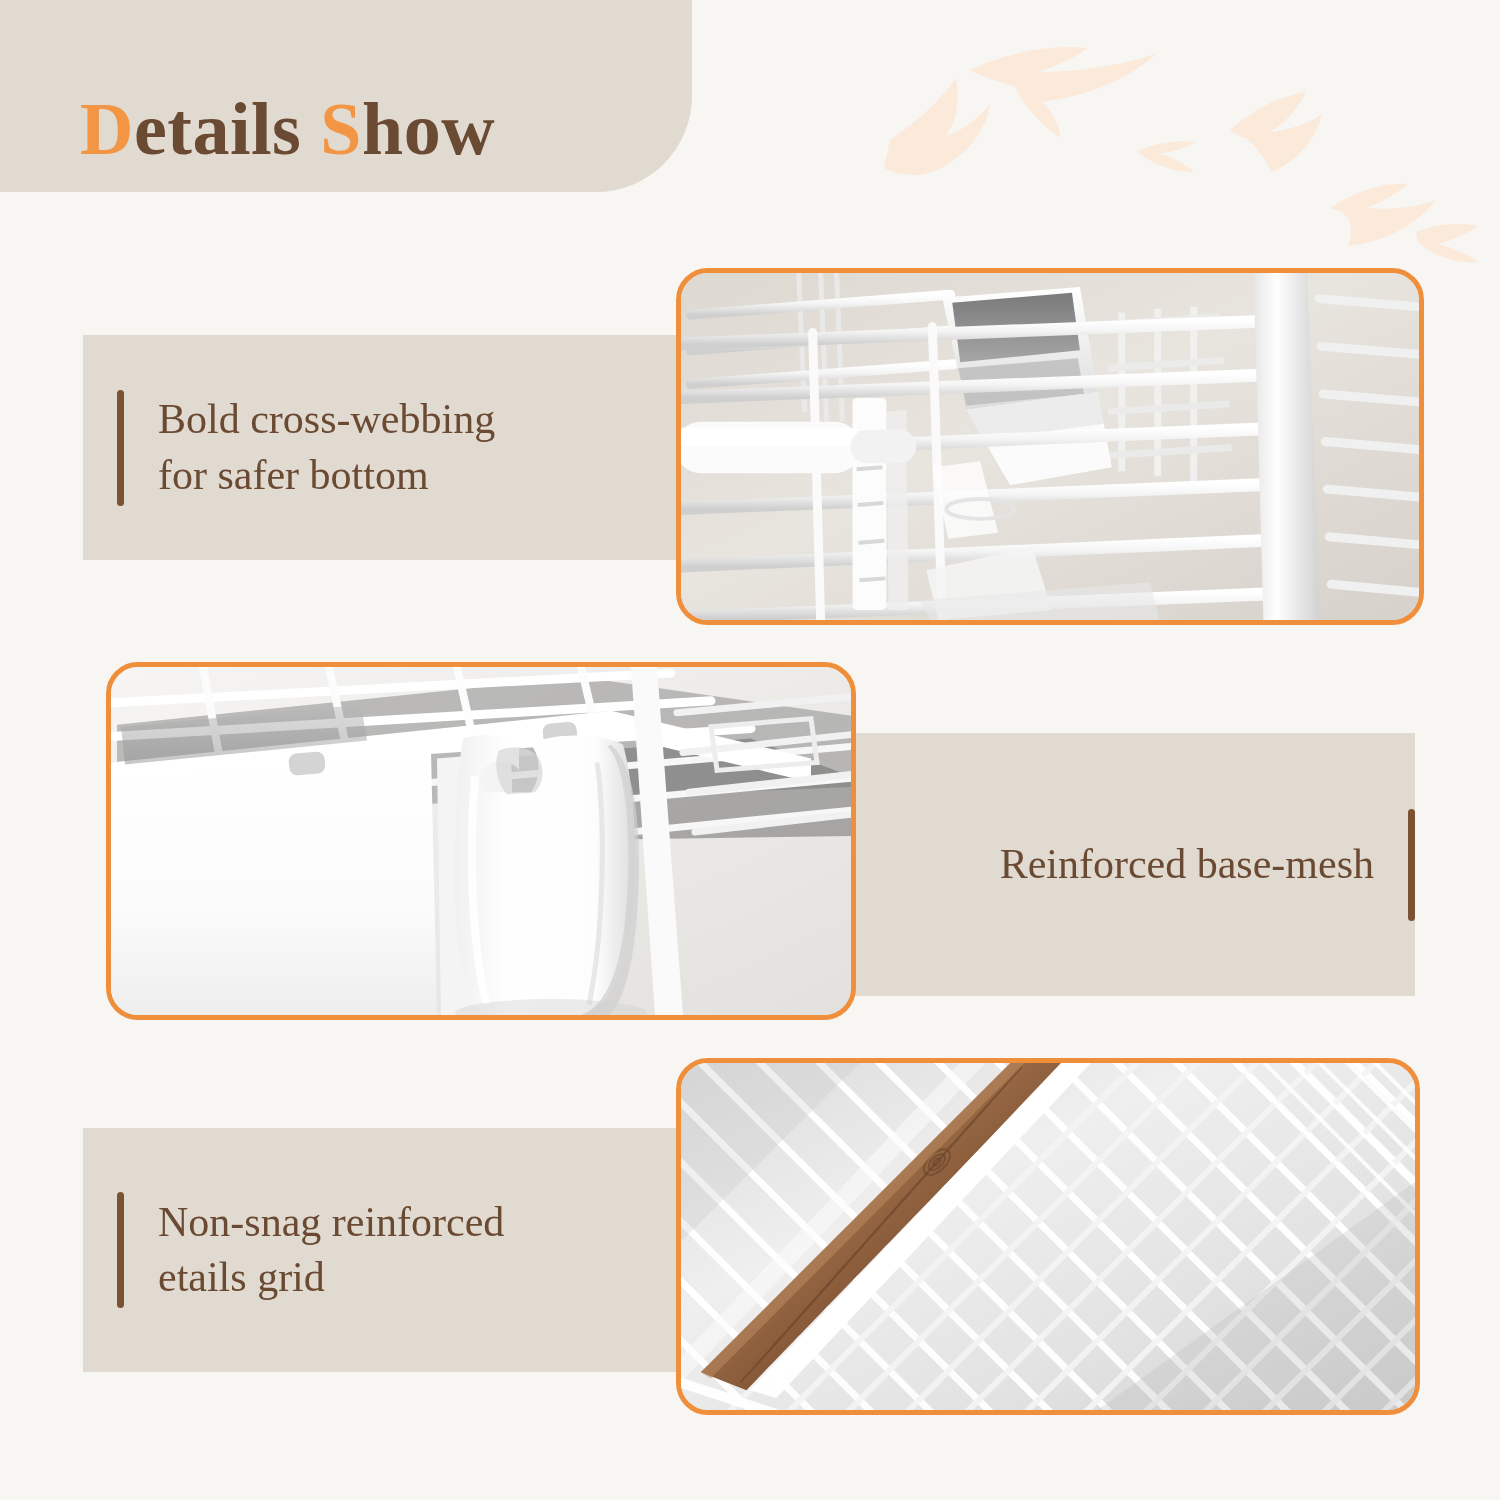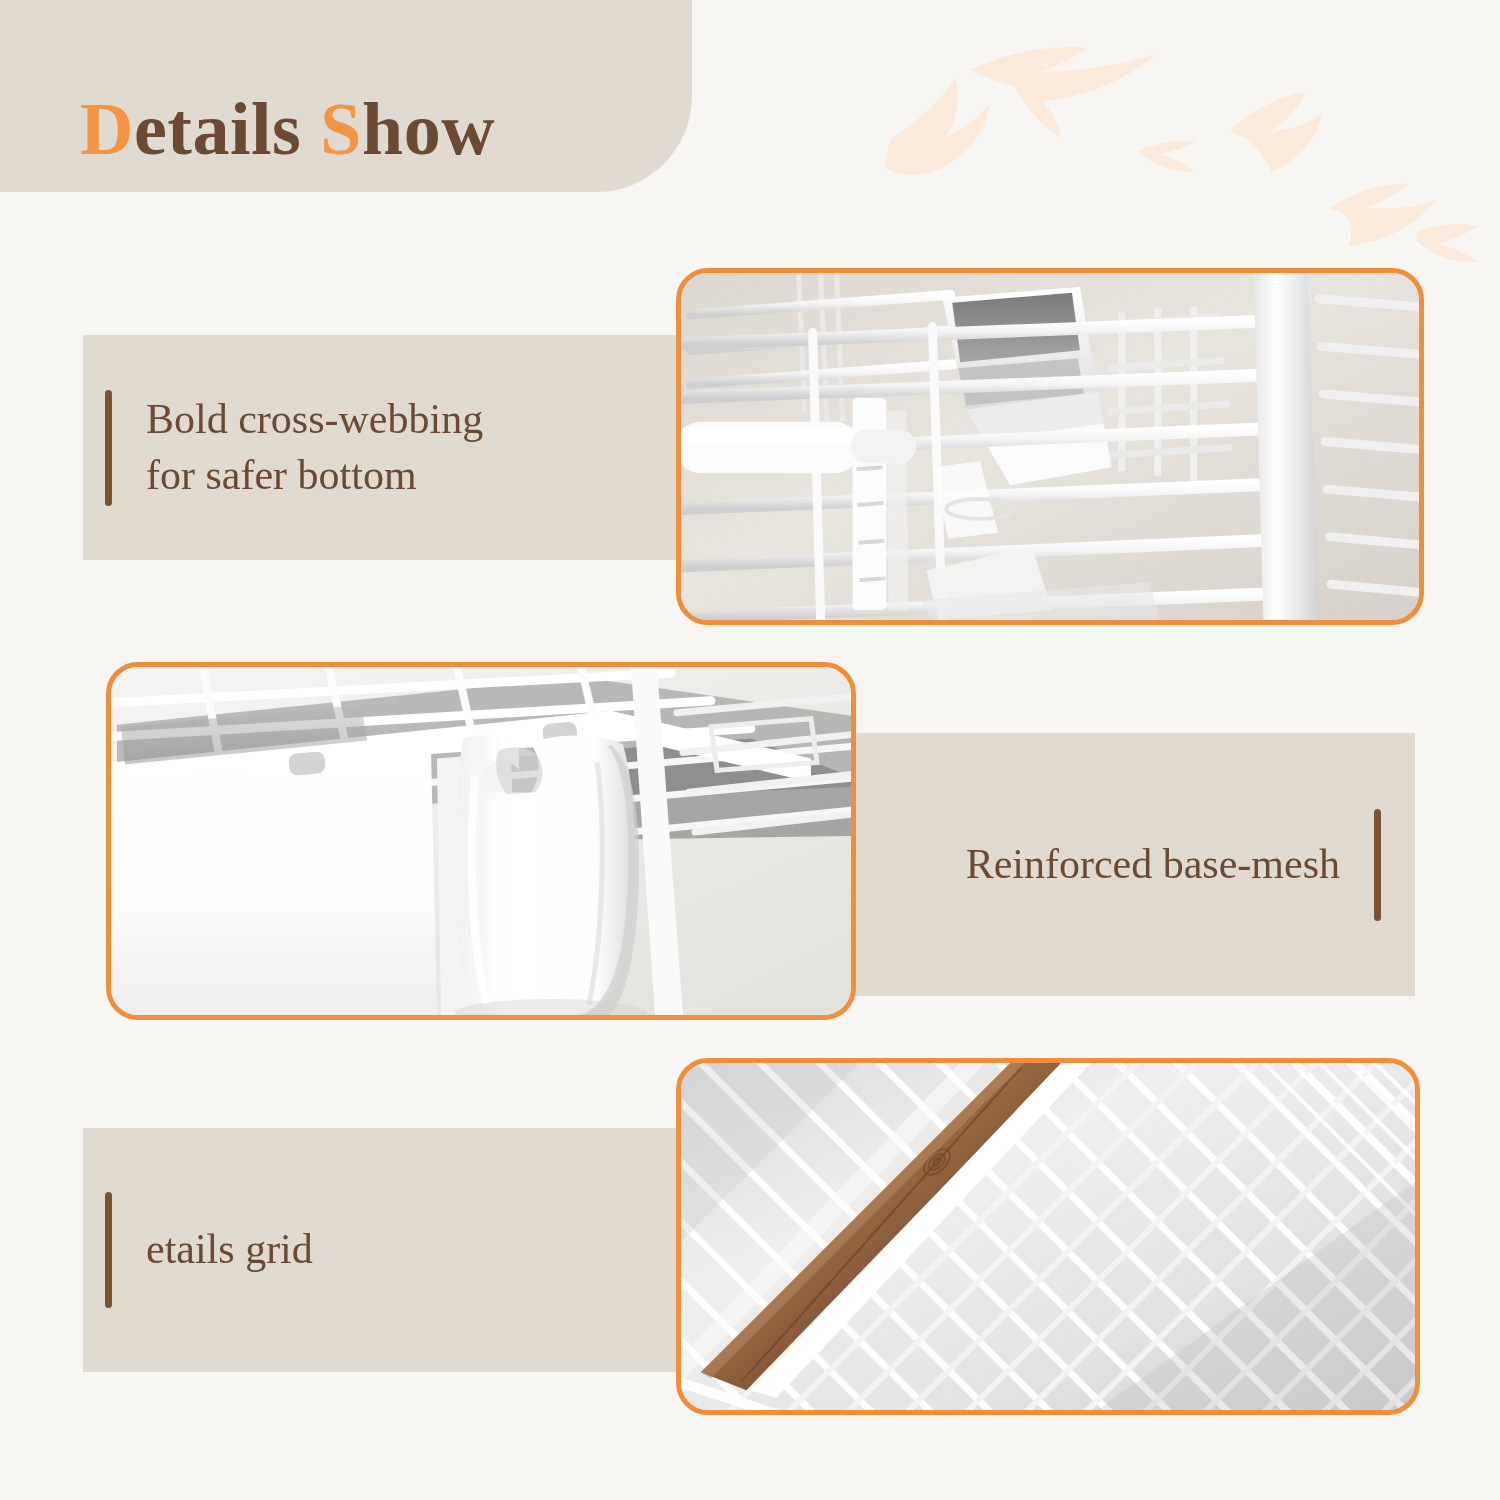--- a/index.html
+++ b/index.html
@@ -46,22 +46,22 @@
   }
   #page-title .accent { color: #f29544; }
 
   
   .caption-plate {
     position: absolute;
     background: #e1dad0;
     display: flex;
     align-items: center;
   }
-  .caption-plate.left-bar  { padding-left: 22px; }
-  .caption-plate.right-bar { padding-right: 34px; justify-content: flex-end; }
+  .caption-plate.left-bar  { padding-left: 34px; }
+  .caption-plate.right-bar { justify-content: flex-end; }
 
   .accent-bar {
     width: 7px;
     border-radius: 4px;
     background: #7b5234;
     flex: 0 0 auto;
   }
   .caption-text {
     font-size: 42px;
     line-height: 1.32;
@@ -124,20 +124,21 @@
 <div id="caption-2" class="caption-plate right-bar">
   <div class="caption-text">
     <div>Reinforced base-mesh</div>
   </div>
   <div class="accent-bar"></div>
 </div>
 
 <div id="caption-3" class="caption-plate left-bar">
   <div class="accent-bar"></div>
   <div class="caption-text">
+    <div>Non-snag reinforced</div>
     <div>etails grid</div>
   </div>
 </div>
 
 <div id="photo-card-1" class="photo-card">
   <div class="scene">
     <svg viewBox="0 0 740 350" preserveAspectRatio="none" aria-hidden="true">
       <defs>
         <linearGradient id="bgWarm" x1="0" y1="0" x2="1" y2="1">
           <stop offset="0" stop-color="#ddd8d0"></stop>

